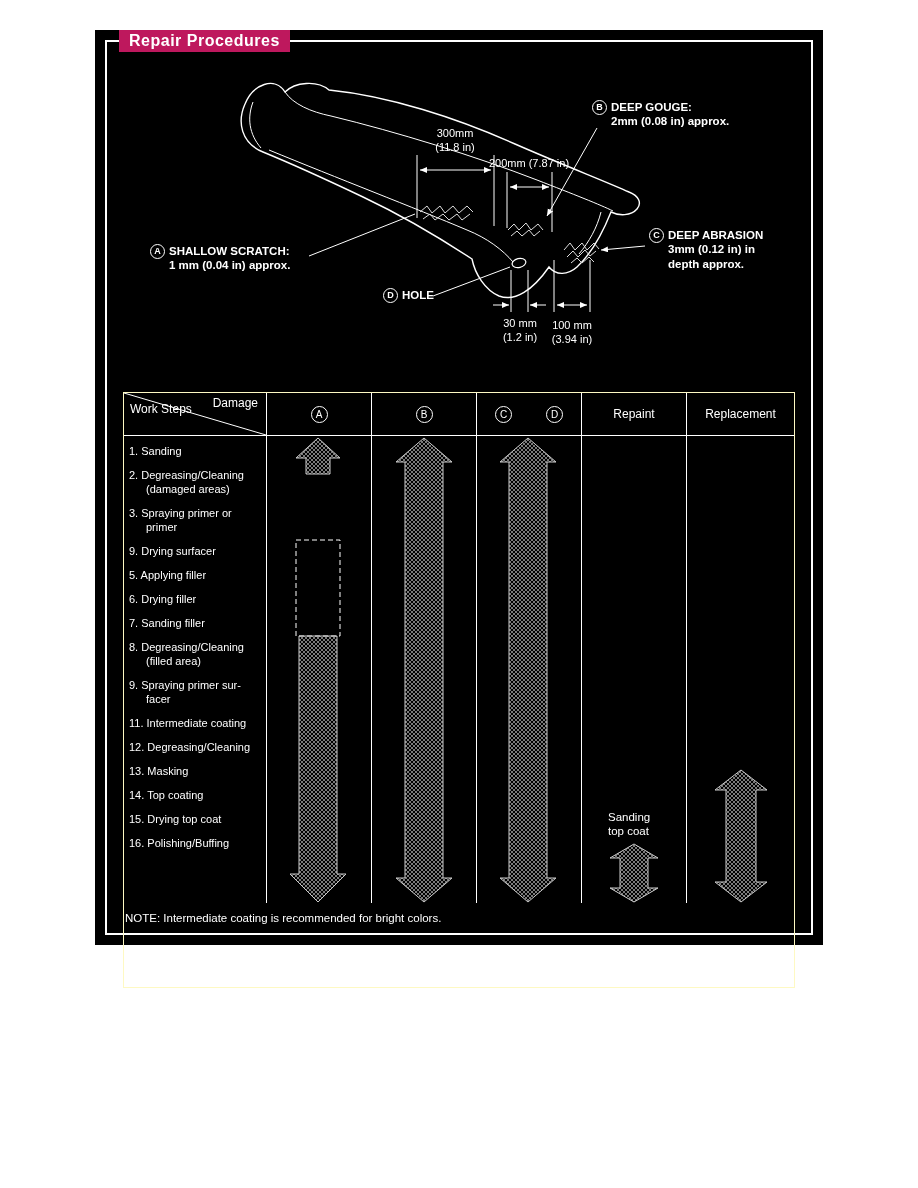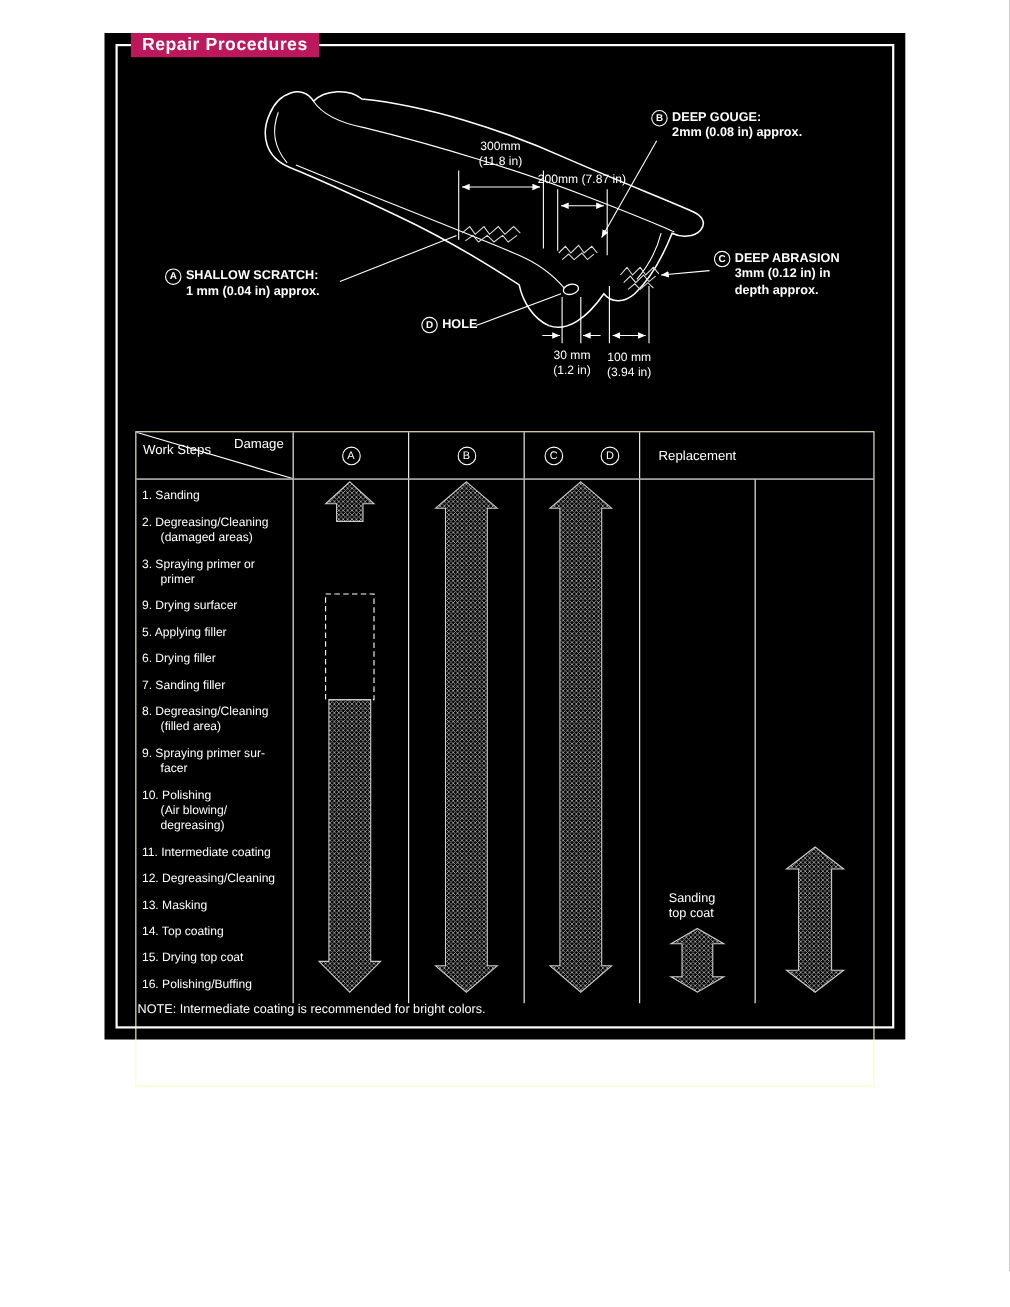--- a/index.html
+++ b/index.html
@@ -161,41 +161,39 @@
         <div class="th">
           <span class="hcirc">A</span>
         </div>
         <div class="th">
           <span class="hcirc">B</span>
         </div>
         <div class="th th-cd">
           <span class="hcirc">C</span>
           <span class="hcirc">D</span>
         </div>
+        <div class="th thtxt">Repaint</div>
         <div class="th thtxt">Replacement</div>
       </div>
 
       <div class="tbody">
         <div class="col col-steps">
           <div class="step">1. Sanding</div>
           <div class="step">2. Degreasing/Cleaning
 (damaged areas)</div>
           <div class="step">3. Spraying primer or
 primer</div>
           <div class="step">9. Drying surfacer</div>
           <div class="step">5. Applying filler</div>
           <div class="step">6. Drying filler</div>
           <div class="step">7. Sanding filler</div>
           <div class="step">8. Degreasing/Cleaning
 (filled area)</div>
           <div class="step">9. Spraying primer sur-
 facer</div>
-          <div class="step">10. Polishing
-(Air blowing/
-degreasing)</div>
           <div class="step">11. Intermediate coating</div>
           <div class="step">12. Degreasing/Cleaning</div>
           <div class="step">13. Masking</div>
           <div class="step">14. Top coating</div>
           <div class="step">15. Drying top coat</div>
           <div class="step">16. Polishing/Buffing</div>
         </div>
         <div class="col"></div>
         <div class="col"></div>
         <div class="col"></div>

